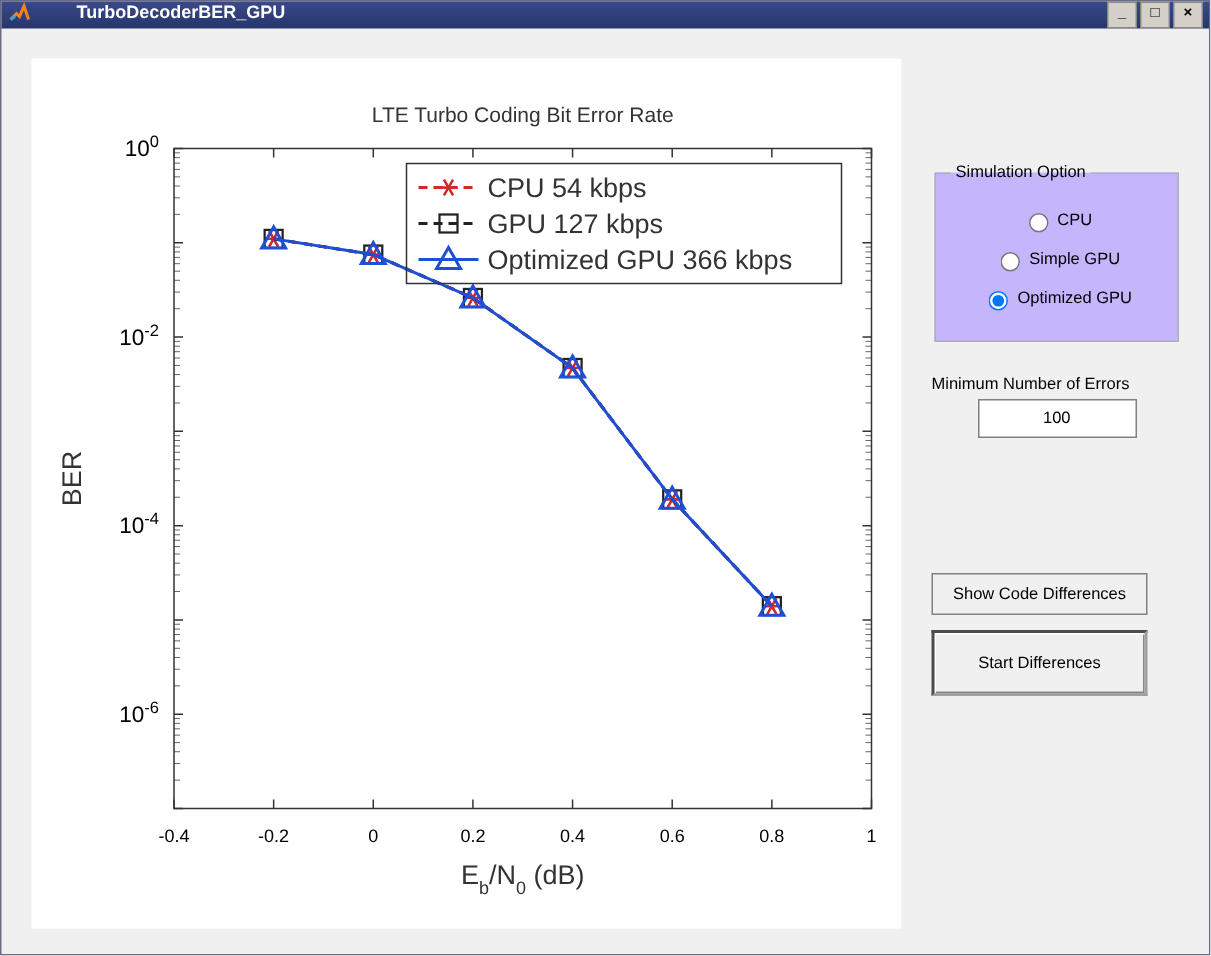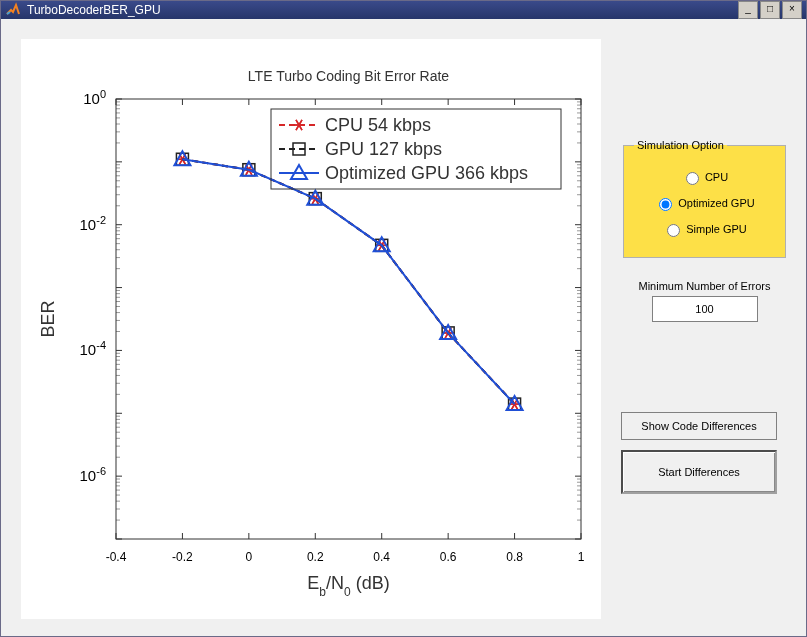--- a/index.html
+++ b/index.html
@@ -16,24 +16,24 @@
     border: 1px solid #6a6a88;
     background: #f0f0f0;
     display: flex;
     flex-direction: column;
   }
   .titlebar {
     height: 22px;
     background: linear-gradient(#3a4a8a, #26356a);
     color: #fff;
     display: flex;
-    align-items: center;
     padding: 0 4px;
-    font-weight: normal;
+    font-weight: bold;
     font-size: 12px;
+    gap: 24px;
   }
   .titlebar .app-icon {
     width: 16px; height: 16px;
     margin-right: 6px;
     display: inline-flex;
     align-items: center;
     justify-content: center;
   }
   .titlebar .title-text { flex: 1; }
   .win-btns { display: flex; gap: 2px; }
@@ -60,54 +60,53 @@
   .side-panel {
     width: 185px;
     padding: 90px 18px 20px 0;
     box-sizing: border-box;
   }
   fieldset {
     border: 1px solid #b0b0b0;
     font-size: 11px;
     padding: 8px 10px 10px 10px;
     margin-bottom: 22px;
-    background: #fde047;
-    margin-top: 30px;
+    background: #c4b5fd;
   }
   fieldset legend {
     font-size: 11px;
     padding: 0 3px;
   }
   .radio-row {
     display: flex;
     align-items: center;
     margin: 10px 0;
     font-size: 11px;
     cursor: pointer;
     justify-content: center;
   }
   .radio-row input { margin-right: 6px; }
   .field-label {
     font-size: 11px;
-    text-align: center;
+    text-align: left;
     margin-bottom: 4px;
   }
   .num-input {
     width: 100px;
     height: 22px;
     margin: 0 auto;
     display: block;
     background: #fff;
     border: 1px solid #808080;
     text-align: center;
     font-size: 11px;
   }
   .btn {
     display: block;
-    width: 156px;
+    width: 144px;
     height: 28px;
     margin: 10px 0;
     background: #f0f0f0;
     border: 1px solid #808080;
     font-size: 11px;
     cursor: pointer;
   }
   .btn.primary {
     height: 44px;
     border: 2px inset #a0a0a0;
@@ -376,26 +375,26 @@
 
     <div class="side-panel">
 
       <fieldset>
         <legend>Simulation Option</legend>
         <label class="radio-row">
           <input type="radio" name="simopt" style="">
           <span>CPU</span>
         </label>
         <label class="radio-row">
+          <input type="radio" name="simopt" style="">
+          <span>Simple GPU</span>
+        </label>
+        <label class="radio-row">
           <input type="radio" name="simopt" checked="" style="">
           <span>Optimized GPU</span>
-        </label>
-        <label class="radio-row">
-          <input type="radio" name="simopt" style="">
-          <span>Simple GPU</span>
         </label>
       </fieldset>
 
       <div>
         <div class="field-label">Minimum Number of Errors</div>
         <input class="num-input" value="100" style="">
       </div>
 
       <div style="height:80px"></div>
 

